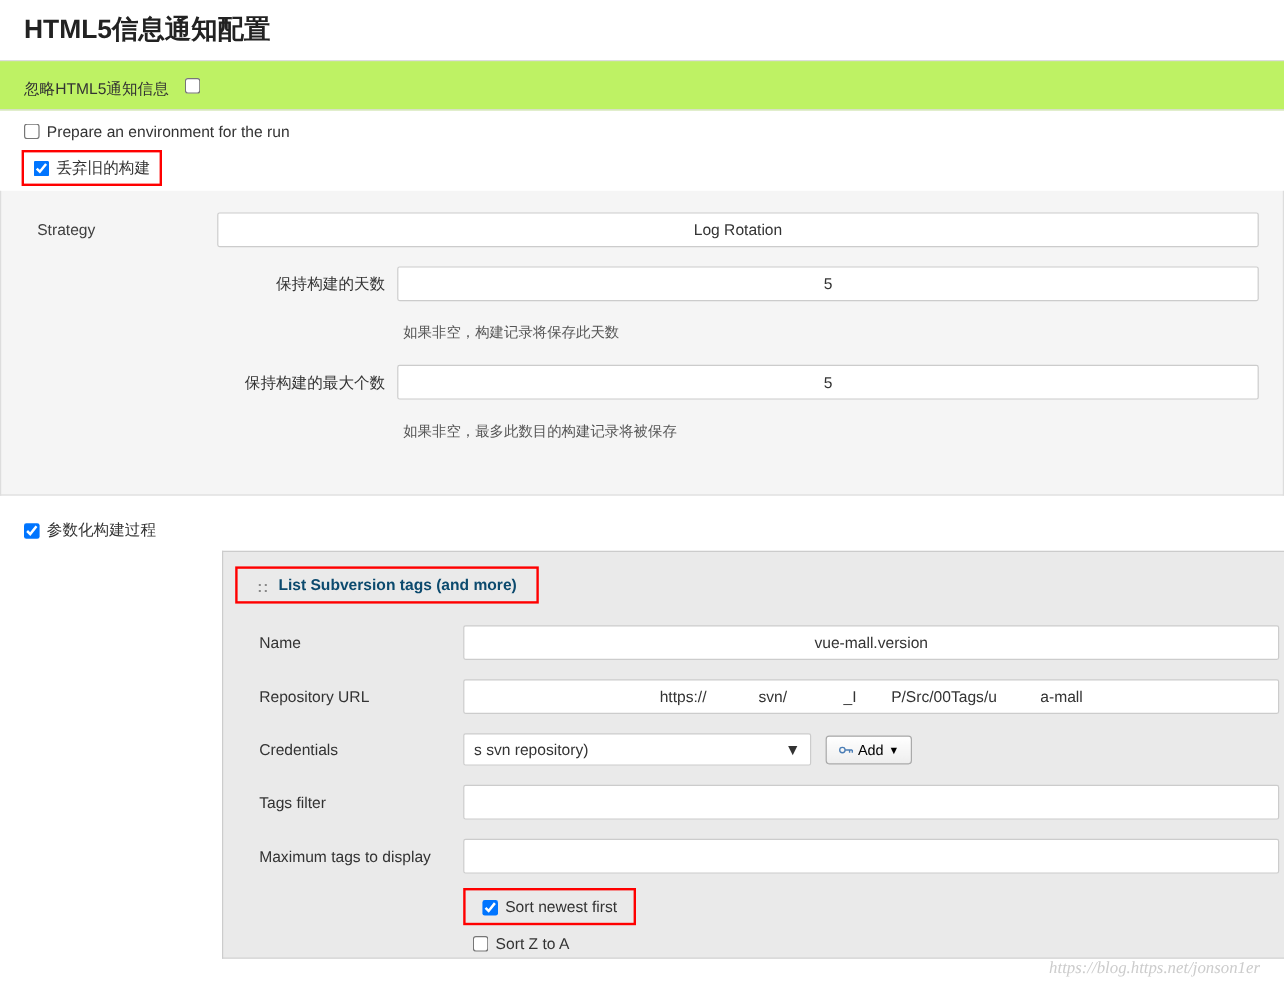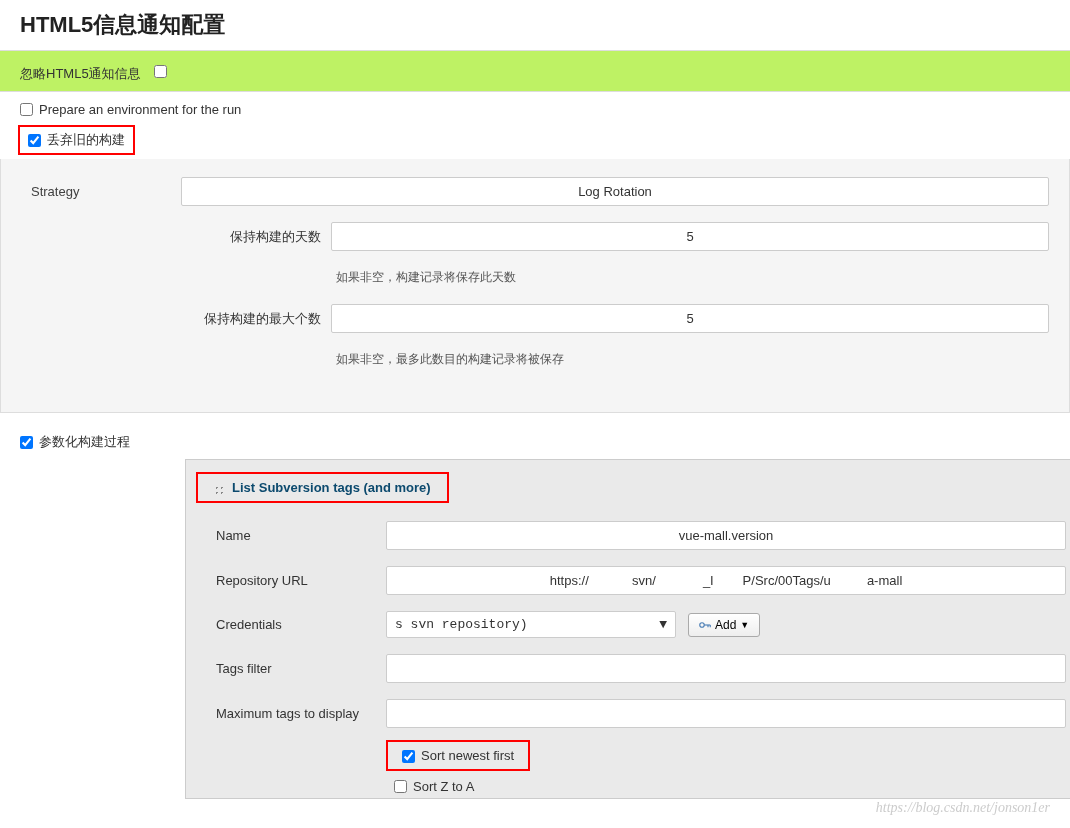--- a/index.html
+++ b/index.html
@@ -141,21 +141,20 @@
     .select-box {
       border: 1px solid #ccc;
       background: #fff;
       padding: 5px 8px;
       font-size: 13px;
       width: 290px;
       display: flex;
       justify-content: space-between;
       align-items: center;
       border-radius: 2px;
-      font-family: Liberation Mono, monospace;
     }
     .add-btn {
       border: 1px solid #aaa;
       background: linear-gradient(#fff, #eee);
       padding: 4px 10px;
       border-radius: 3px;
       font-size: 12px;
       display: inline-flex;
       align-items: center;
       gap: 4px;
@@ -308,13 +307,13 @@
     </div>
 
     <div class="sort-row" style="padding-left:8px;">
       <input type="checkbox" style="">
       <span>Sort Z to A</span>
     </div>
   </div>
 
 </div>
 
-<div class="watermark">https://blog.csdn.net/jonson1er</div>
+<div class="watermark">https://blog.https.net/jonson1er</div>
 
 </body></html>

